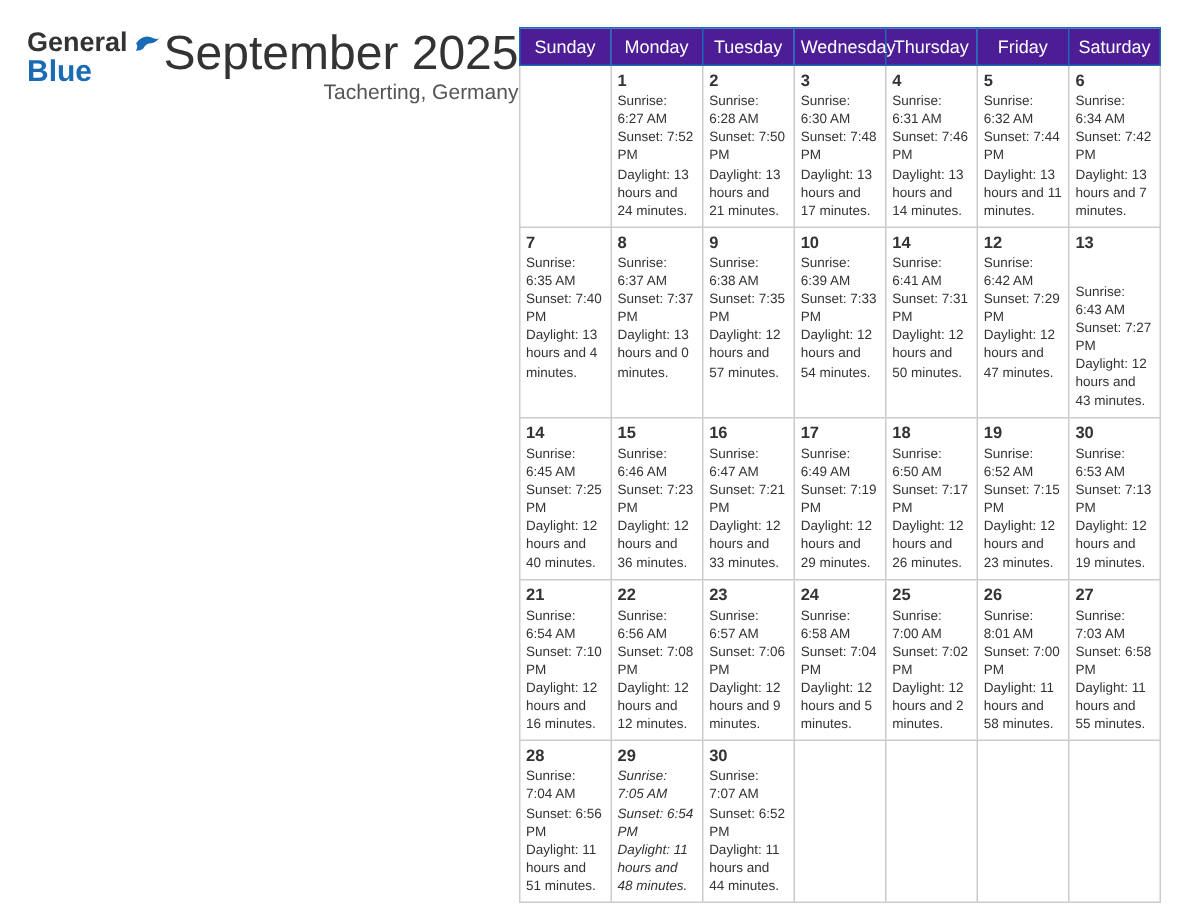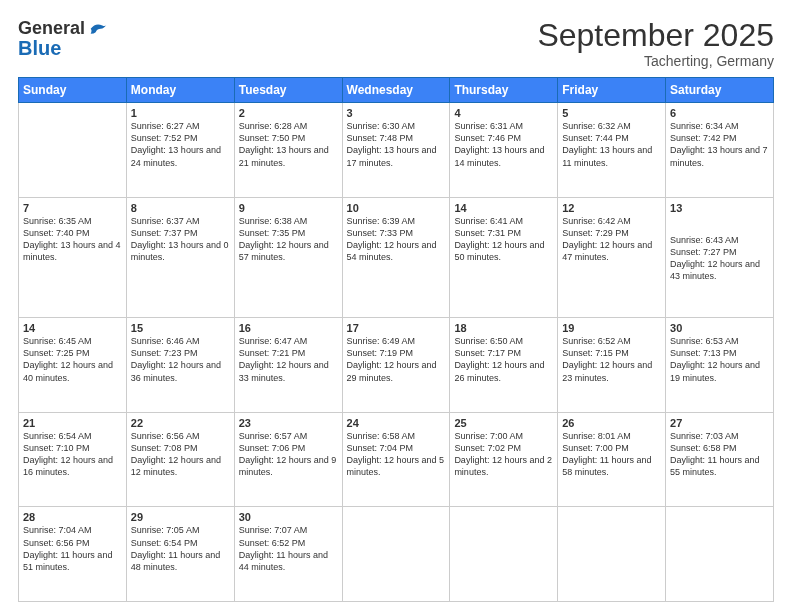--- a/index.html
+++ b/index.html
@@ -9,21 +9,21 @@
       width: 792px;
       height: 612px;
       overflow: hidden;
     }
     .page {
       width: 792px;
       height: 612px;
       background: #fff;
       padding: 18px 18px 10px 18px;
       display: flex;
-      flex-direction: column;
+      flex-direction: row;
     }
     .header {
       display: flex;
       justify-content: space-between;
       align-items: flex-start;
       margin-bottom: 8px;
     }
     .logo {
       display: flex;
       flex-direction: column;
@@ -65,26 +65,26 @@
       color: #555;
     }
     .calendar {
       flex: 1;
       border: 1px solid #ccc;
       border-collapse: collapse;
       width: 100%;
       table-layout: fixed;
     }
     .calendar th {
-      background: #3b82f6;
+      background: #4c1d95;
       color: #fff;
       font-size: 12px;
-      font-weight: bold;
+      font-weight: normal;
       padding: 5px 4px;
-      text-align: left;
+      text-align: center;
       border: 1px solid #1a6bb5;
     }
     .calendar td {
       border: 1px solid #ccc;
       vertical-align: top;
       padding: 4px 4px 3px 4px;
       font-size: 9.5px;
       color: #333;
       width: calc(100% / 7);
     }
@@ -309,21 +309,21 @@
         </tr>
         <tr>
           <td>
             <span class="day-num">28</span>
             <div class="day-info" style="white-space: pre-line;">Sunrise: 7:04 AM
 Sunset: 6:56 PM
 Daylight: 11 hours and 51 minutes.</div>
           </td>
           <td>
             <span class="day-num">29</span>
-            <div class="day-info" style="white-space: pre-line;">Sunrise: 7:05 AM
+            <div class="day-info" style="white-space: pre-line; font-style: italic;">Sunrise: 7:05 AM
 Sunset: 6:54 PM
 Daylight: 11 hours and 48 minutes.</div>
           </td>
           <td>
             <span class="day-num">30</span>
             <div class="day-info" style="white-space: pre-line;">Sunrise: 7:07 AM
 Sunset: 6:52 PM
 Daylight: 11 hours and 44 minutes.</div>
           </td>
           <td class="empty"></td>

